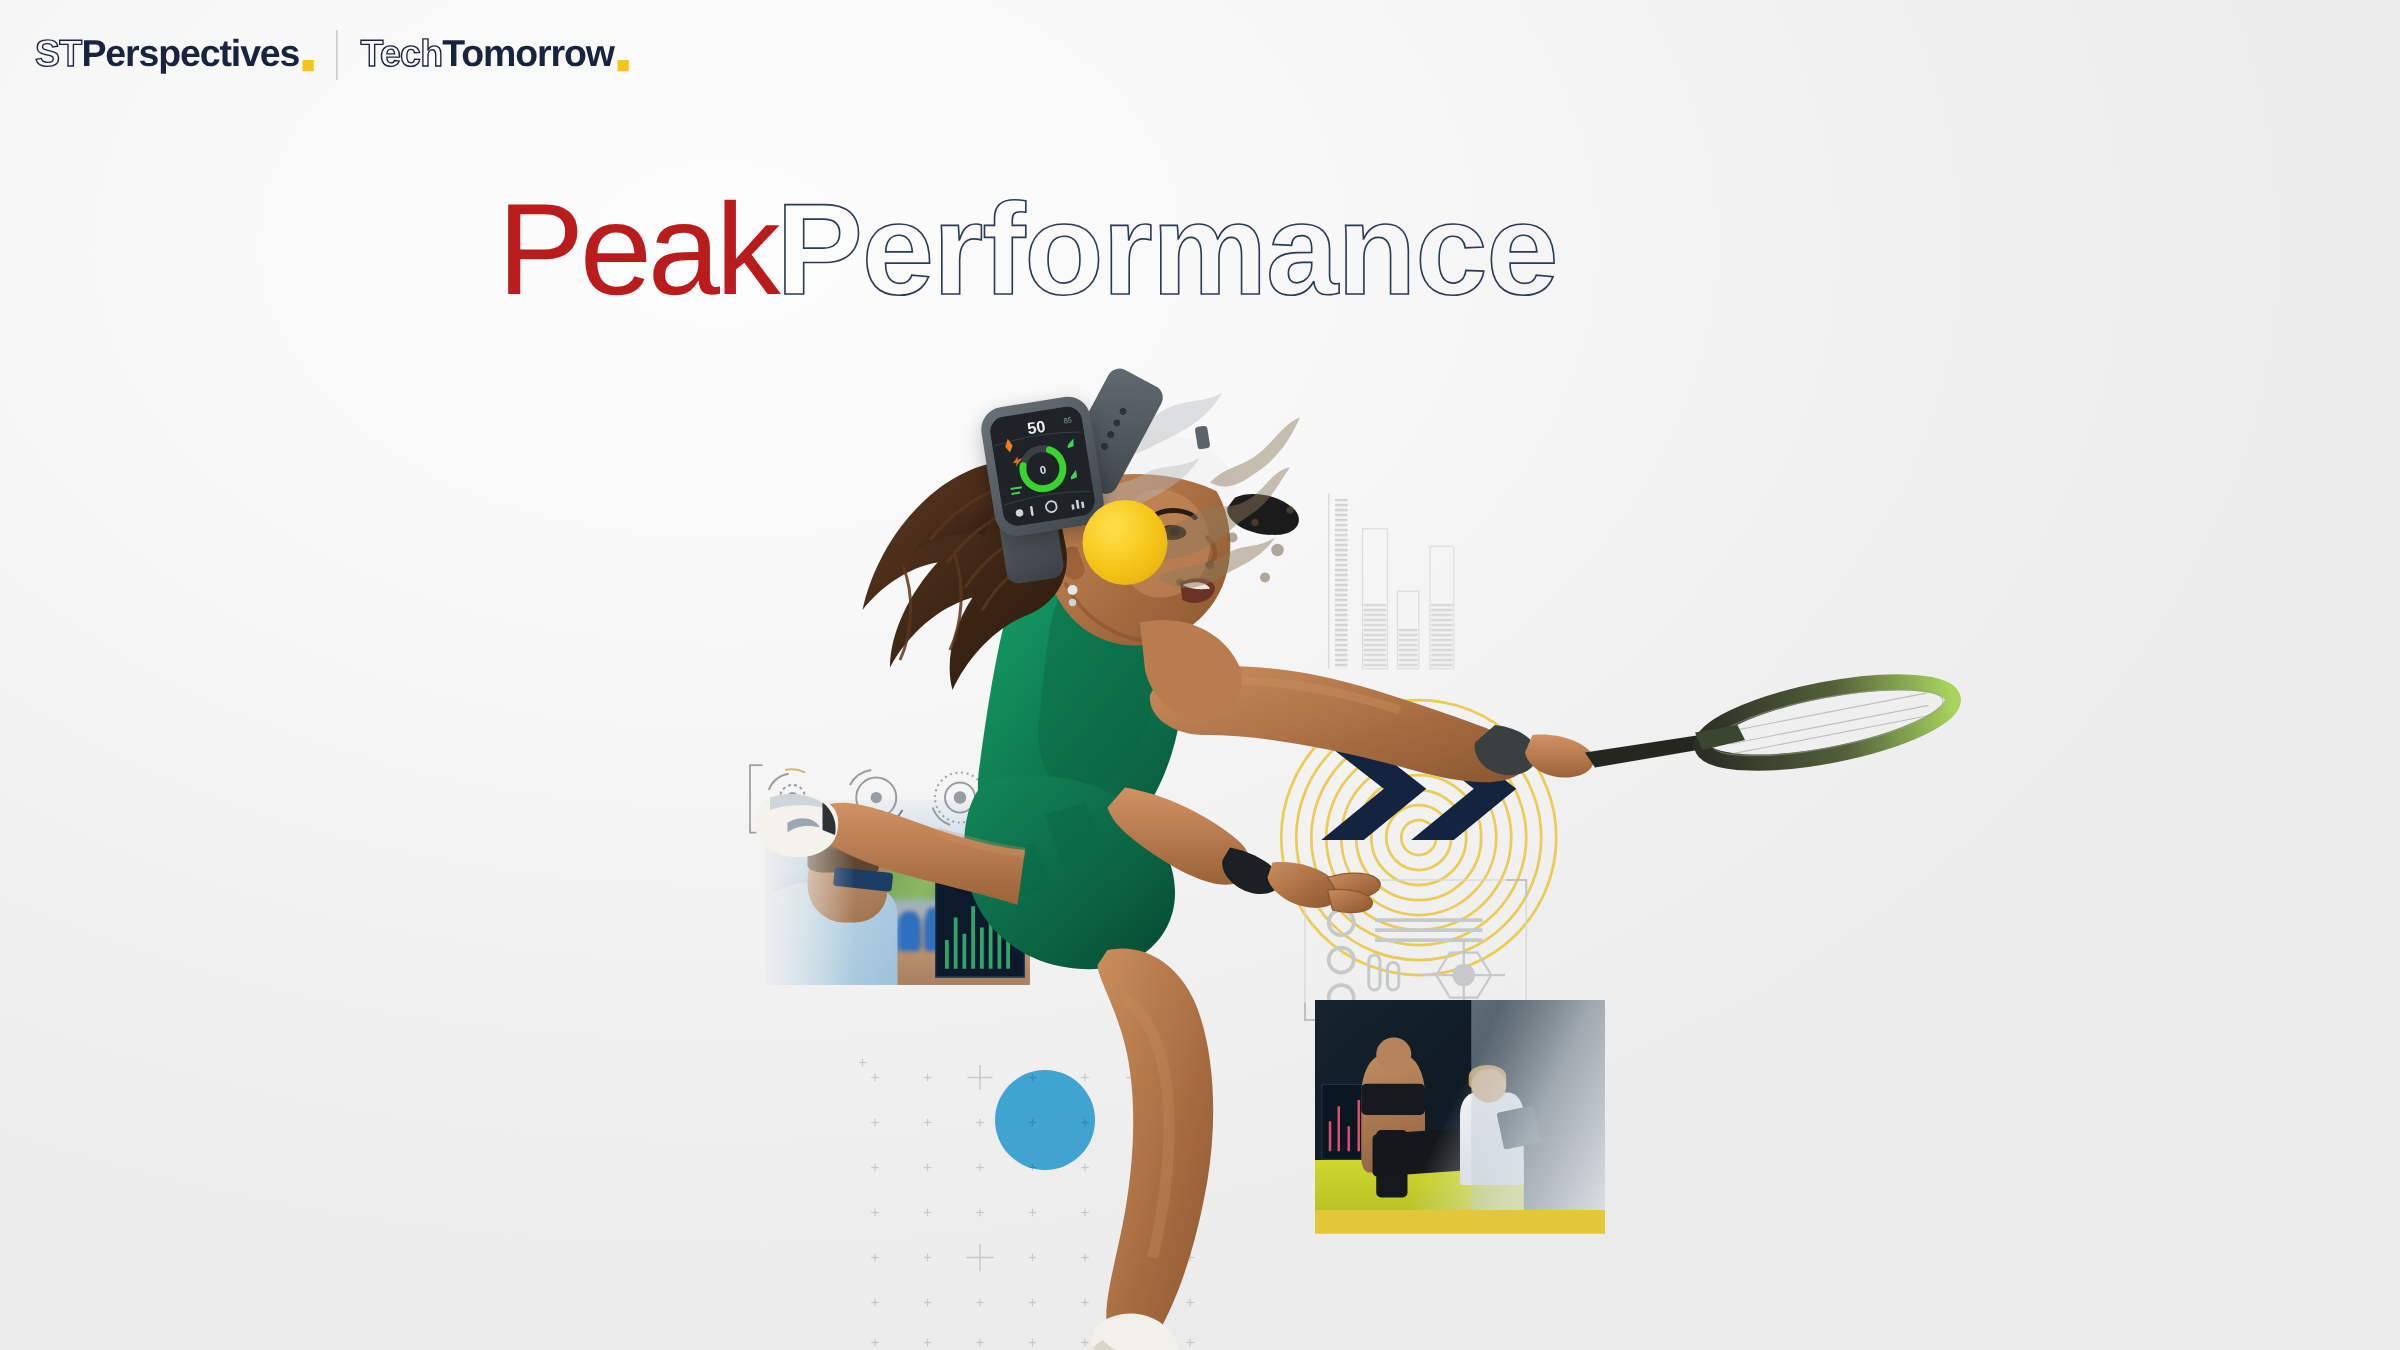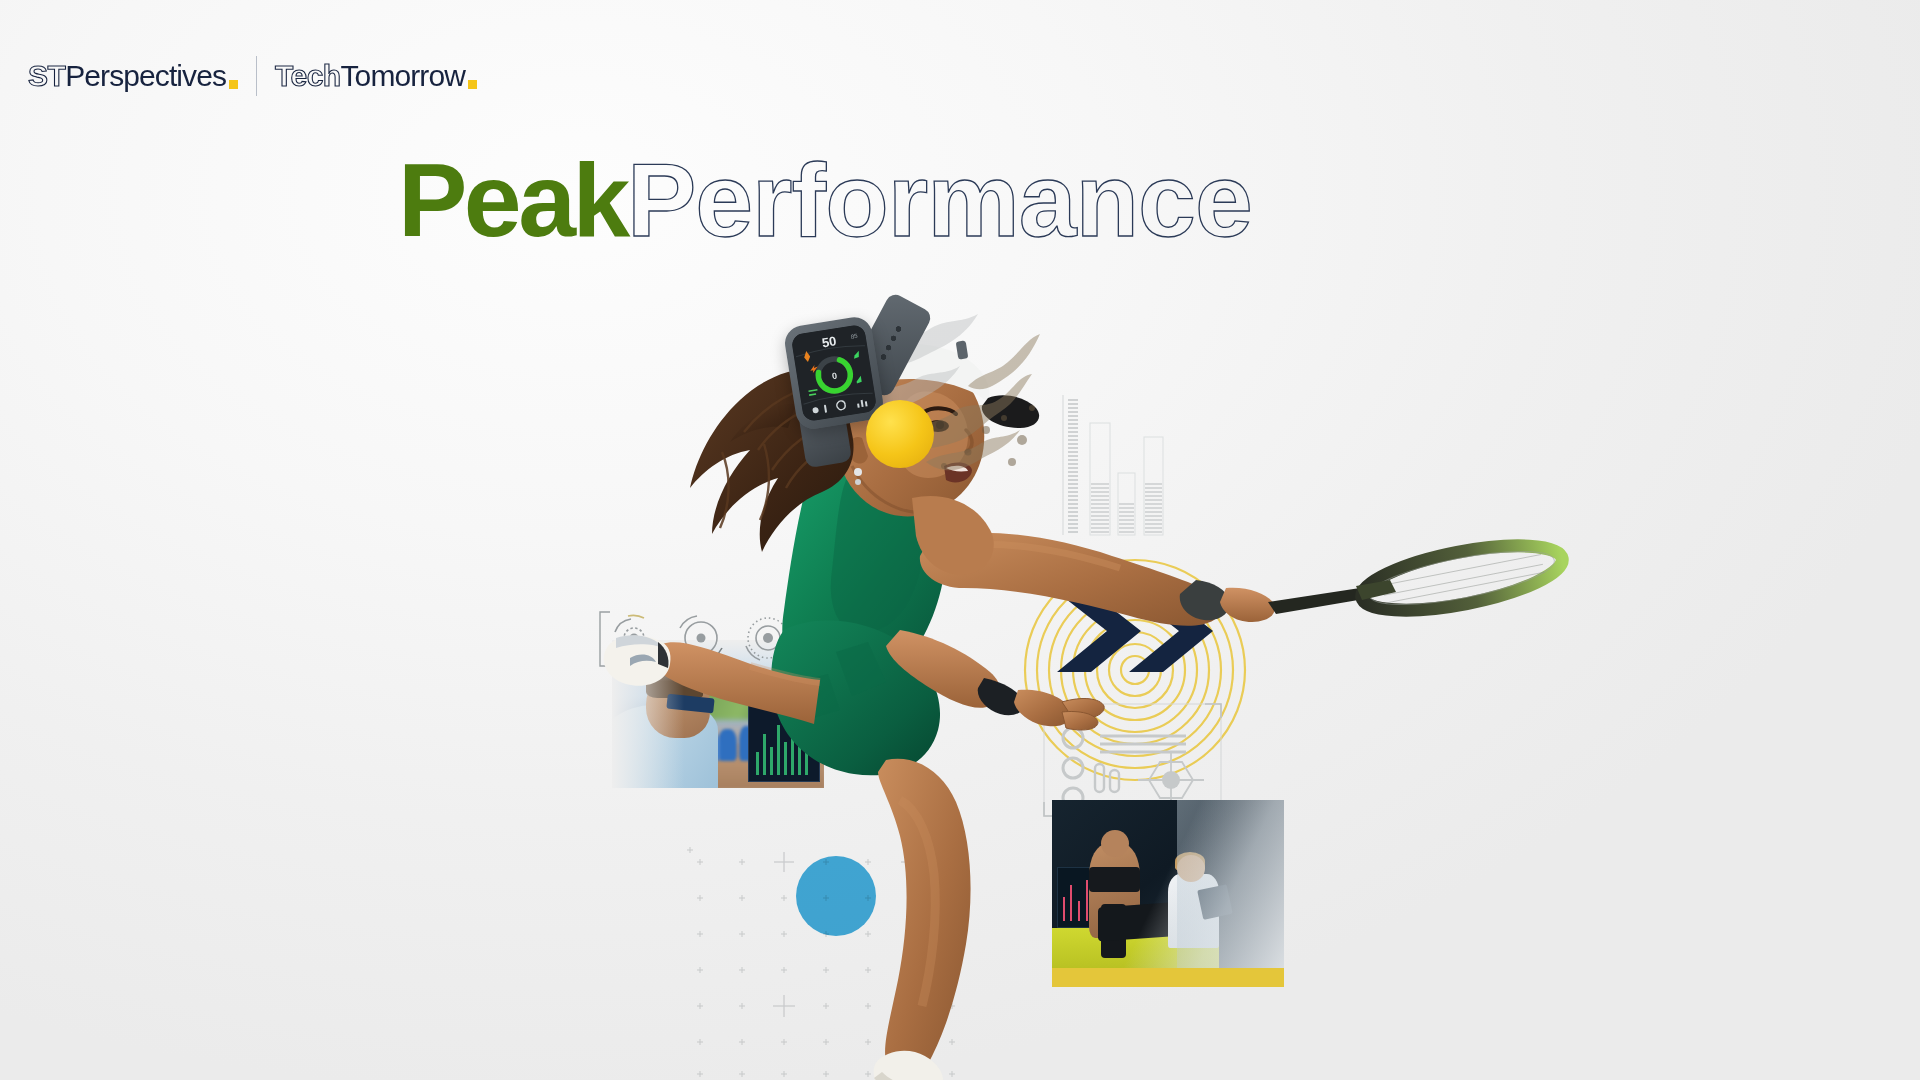--- a/index.html
+++ b/index.html
@@ -7,39 +7,39 @@
   body {
     font-family:"Liberation Sans", sans-serif;
     background:
       radial-gradient(ellipse 1400px 900px at 30% 18%, #fdfdfd 0%, #f7f7f7 38%, #f0f0f0 70%, #ebebeb 100%),
       linear-gradient(120deg,#fcfcfc 0%,#f2f2f2 55%,#e9e9e9 100%);
     position:relative;
   }
   .stage { position:absolute; inset:0; }
 
   
-  .logo-bar { position:absolute; left:28px; top:24px; display:flex; align-items:center; gap:18px; z-index:60;margin-top:32px; }
+  .logo-bar { position:absolute; left:28px; top:24px; display:flex; align-items:center; gap:18px; z-index:60; }
   .logo-unit { display:flex; align-items:flex-end; }
   .lg-outline {
     font-size:30px; font-weight:700; letter-spacing:-0.6px; line-height:1;
     color:transparent; -webkit-text-stroke:1.1px #17233f;
   }
   .lg-solid {
-    font-size:30px; font-weight:400; letter-spacing:-0.9px; line-height:1; color:#17233f;
+    font-size:30px; font-weight:700; letter-spacing:-0.9px; line-height:1; color:#17233f;
   }
   .lg-dot { width:9px; height:9px; background:#f5c518; margin-left:3px; margin-bottom:2px; }
   .logo-divider { width:1px; height:40px; background:#b9bfc9; }
 
   
   .headline {
     position:absolute; left:398px; top:148px; z-index:55;
     white-space:nowrap; line-height:1;
   }
   .hl-solid {
-    font-size:104px; font-weight:700; letter-spacing:-3.5px; color:#4d7c0f;
+    font-size:104px; font-weight:400; letter-spacing:-3.5px; color:#b91c1c;
   }
   .hl-outline {
     font-size:104px; font-weight:700; letter-spacing:-1px;
     color:transparent; -webkit-text-stroke:1.3px #2b3a57;
   }
 
   
   .layer { position:absolute; }
 
   

